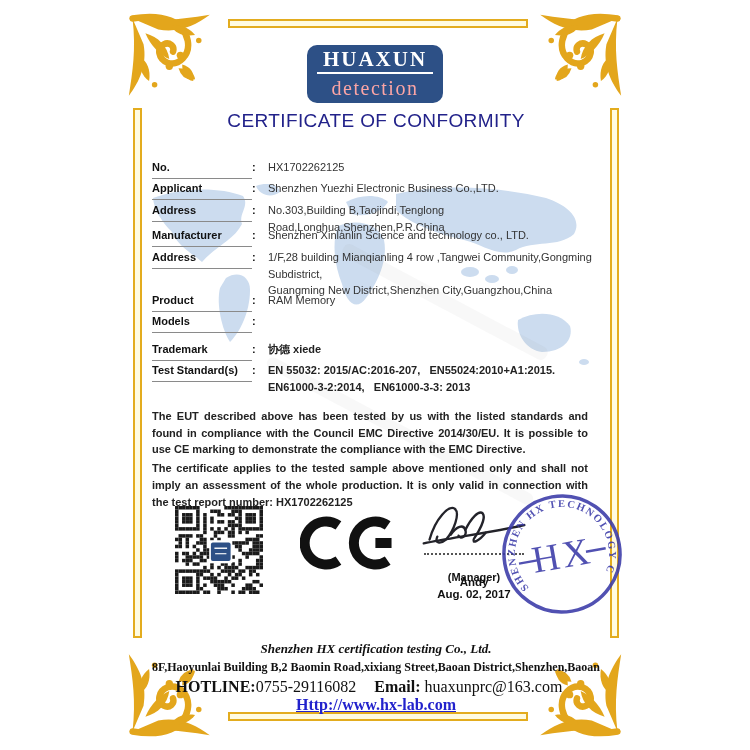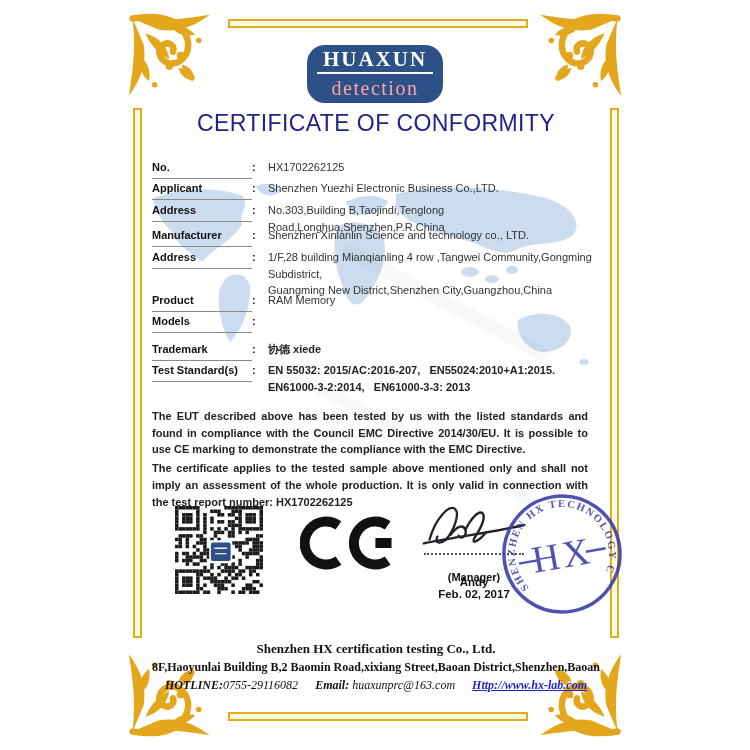--- a/index.html
+++ b/index.html
@@ -14,27 +14,27 @@
   .bar{position:absolute;background:#FFFBE0;border:2px solid #E3AC1E;box-sizing:border-box;}
   .bar.top{left:228px;top:19px;width:300px;height:9px;}
   .bar.bottom{left:228px;top:712px;width:300px;height:9px;}
   .bar.left{left:133px;top:108px;width:9px;height:530px;}
   .bar.right{left:610px;top:108px;width:9px;height:530px;}
   
   #worldmap{position:absolute;left:138px;top:180px;z-index:0;}
   .wm{position:absolute;background:#8a8a8a;opacity:0.06;border-radius:6px;transform:rotate(28deg);z-index:0;}
   
   .logo{position:absolute;left:307px;top:45px;width:136px;height:58px;background:#2D5086;
-        border-radius:18px;display:flex;flex-direction:column;align-items:center;justify-content:center;z-index:2;}
+        border-radius:10px;display:flex;flex-direction:column;align-items:center;justify-content:center;z-index:2;}
   .logo .l1{color:#fff;font-family:"Liberation Serif",serif;font-weight:bold;font-size:21px;
             letter-spacing:2px;border-bottom:2px solid #fff;padding:0 6px 1px 6px;line-height:1.05;}
   .logo .l2{color:#fca5a5;font-family:"Liberation Serif",serif;font-size:20px;letter-spacing:1.5px;line-height:1.2;margin-top:2px;}
   
   .title{position:absolute;left:130px;top:110px;width:492px;text-align:center;
-         font-size:23px;color:#22228A;letter-spacing:0.4px;z-index:2;}
+         font-size:19px;color:#22228A;letter-spacing:0.4px;z-index:2;}
   
   .row{position:absolute;left:152px;width:452px;display:flex;align-items:flex-start;z-index:2;
        font-size:11px;line-height:1.5;}
   .flabel{flex:0 0 100px;font-weight:bold;color:#111;border-bottom:1px solid #8a8a8a;padding-bottom:2px;}
   .fcolon{flex:0 0 16px;font-weight:bold;color:#111;text-align:left;}
   .fvalue{flex:1;color:#333;}
   .fvalue.pre{white-space:pre-line;}
   .fvalue.prewrap{white-space:pre-wrap;}
   .fvalue.just{text-align:justify;font-size:10.5px;}
   .fvalue.bold{font-weight:bold;color:#222;}
@@ -51,23 +51,23 @@
             font-size:11.5px;font-weight:bold;color:#111;z-index:4;}
   .sig-role{position:absolute;left:428px;top:571px;width:92px;text-align:center;
             font-size:11px;font-weight:bold;color:#111;z-index:4;}
   .sig-date{position:absolute;left:420px;top:588px;width:108px;text-align:center;
             font-size:11.5px;font-weight:bold;color:#111;z-index:4;}
   #stamp-wrap{position:absolute;left:498px;top:490px;width:128px;height:128px;z-index:5;
               opacity:0.88;transform:rotate(-10deg);}
   
   .footer{position:absolute;left:130px;width:492px;text-align:center;z-index:2;
           font-family:"Liberation Serif",serif;color:#111;}
-  .f1{top:641px;font-size:13px;font-weight:bold;}
+  .f1{top:641px;font-size:13px;font-weight:bold;font-style:italic;}
   .f2{top:660px;font-size:12px;font-weight:bold;}
-  .f3{top:678px;font-size:12px;font-style:italic;}
+  .f3{top:678px;font-size:16px;}
   .f3 .b{font-weight:bold;}
   .f3 .gap{display:inline-block;width:14px;}
   .f3 a{color:#2222CC;font-weight:bold;text-decoration:underline;}
   svg text{font-family:"Liberation Serif",serif;}
 </style>
 </head>
 <body>
 
 <div id="canvas">
 
@@ -514,21 +514,21 @@
         <path d="M8,44 C14,22 28,8 34,12 C40,17 33,35 25,44 C19,49 13,48 16,41"></path>
         <path d="M30,39 C36,30 43,28 45,34 C47,40 40,45 38,40"></path>
         <path d="M45,34 C51,22 59,13 63,17 C67,22 58,37 54,43 C51,49 59,46 66,37"></path>
         <path d="M2,48 C32,42 70,37 106,29"></path>
       </g>
     </svg>
   </div>
   <div class="dotline"></div>
   <div class="sig-name">Andy</div>
   <div class="sig-role">(Manager)</div>
-  <div class="sig-date">Feb. 02, 2017</div>
+  <div class="sig-date">Aug. 02, 2017</div>
 
   <div id="stamp-wrap">
     <svg width="128" height="128" viewBox="0 0 128 128">
       <circle cx="64" cy="64" r="58" fill="none" stroke="#3A3AA8" stroke-width="3.5"></circle>
       <defs>
         <path id="ringpath" d="M 27 93 A 47 47 0 1 1 101 93"></path>
       </defs>
       <text font-size="10.5" font-weight="bold" fill="#3A3AA8" letter-spacing="1.6">
         <textPath href="#ringpath" startOffset="1%">SHENZHEN HX TECHNOLOGY CO.,LTD</textPath>
       </text>

